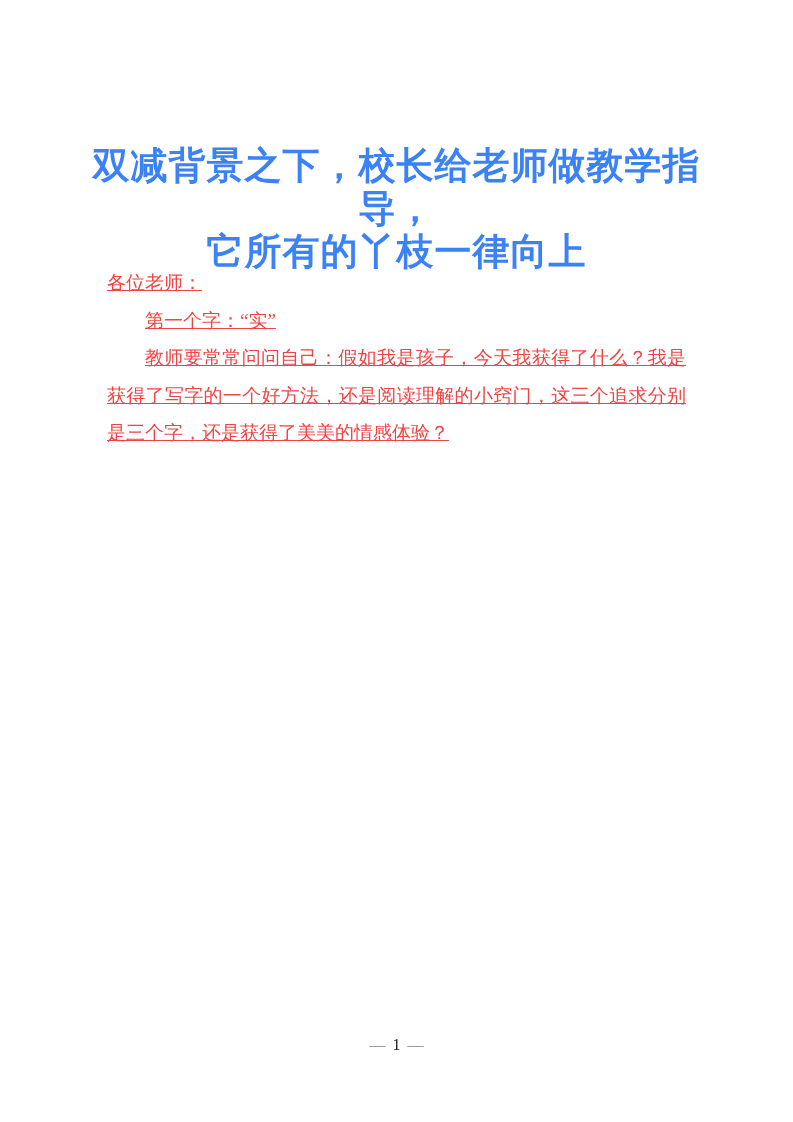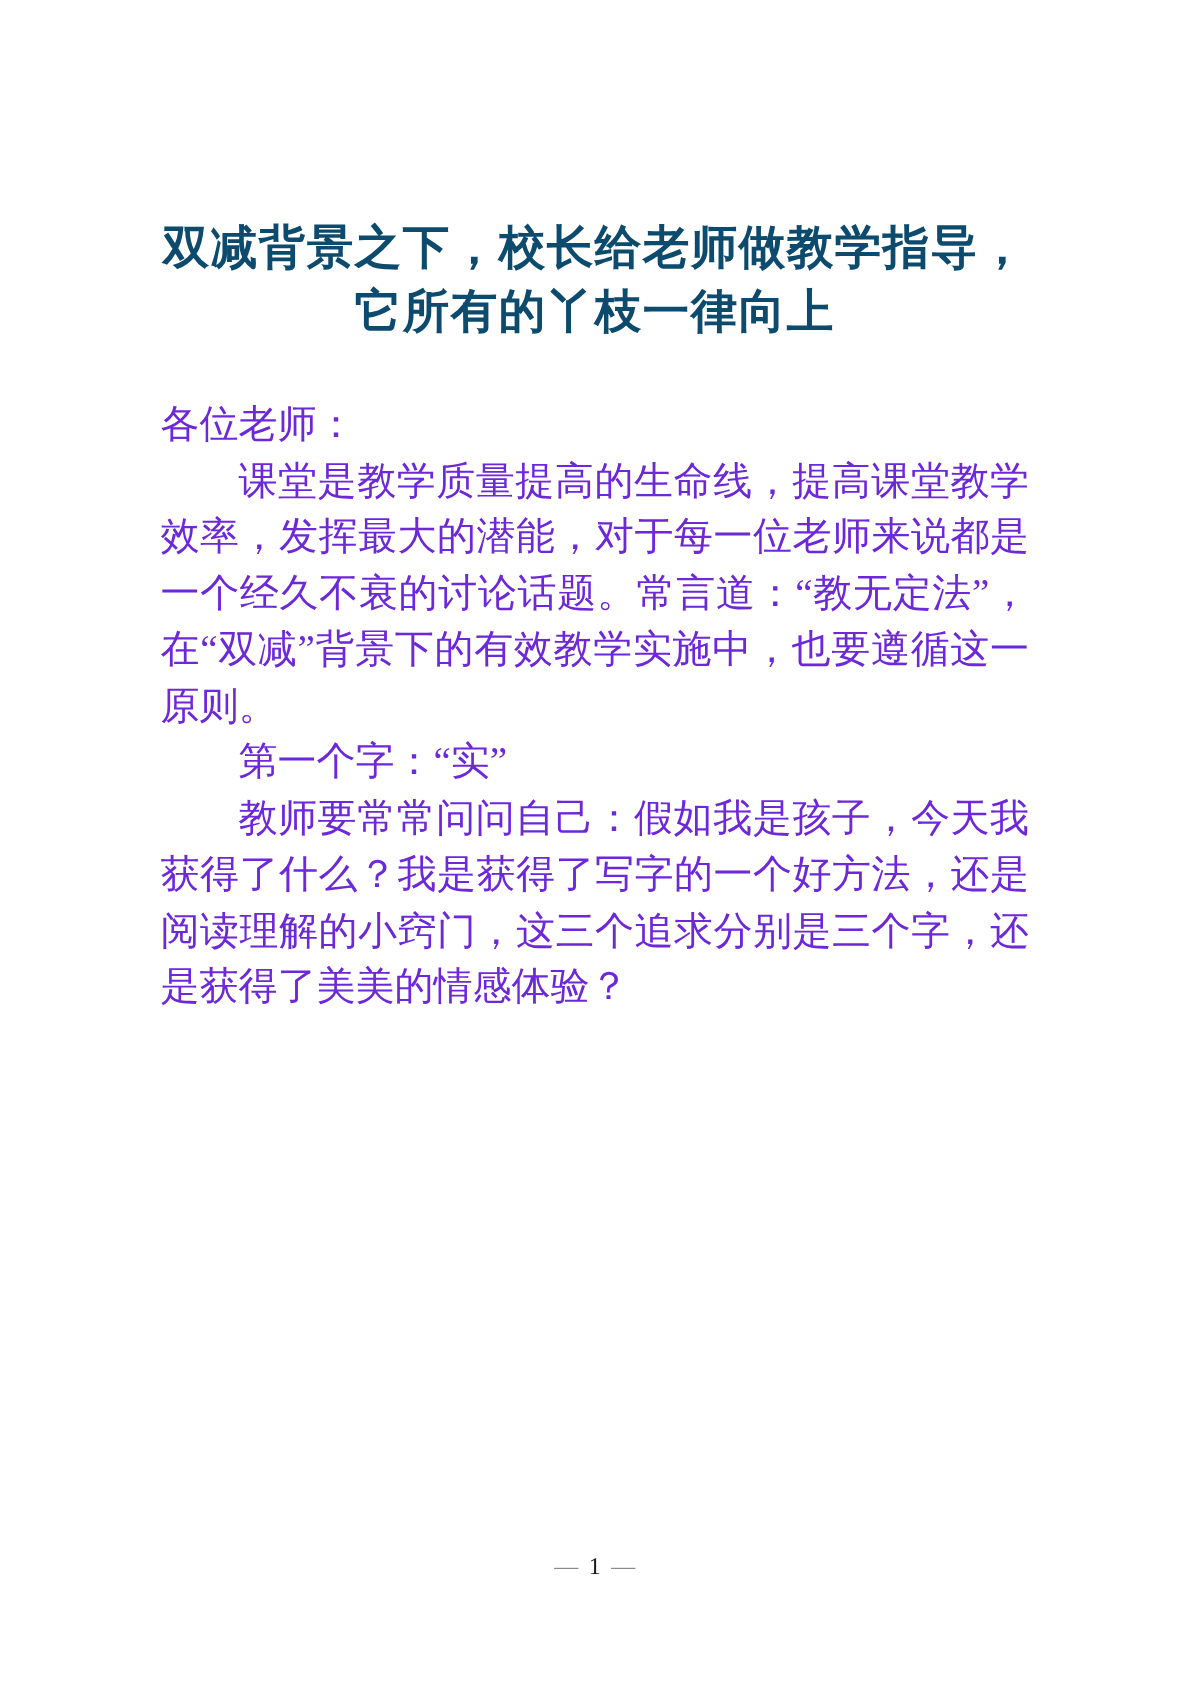--- a/index.html
+++ b/index.html
@@ -17,37 +17,38 @@
   }
   .title {
     position: absolute;
     top: 144px;
     left: 90px;
     right: 90px;
     margin: 0;
     text-align: center;
     font-family: "DejaVu Sans", "Liberation Sans", sans-serif;
     font-weight: bold;
-    font-size: 31px;
+    font-size: 37px;
     line-height: 43px;
-    color: #0c4a6e;
+    color: #3b82f6;
     letter-spacing: 1px;
   }
   .title-line {
     display: block;
   }
   .doc-body {
     position: absolute;
     top: 264px;
     left: 107px;
     width: 579px;
-    font-size: 26px;
+    font-size: 19px;
     line-height: 37.5px;
-    color: #6d28d9;
+    color: #ef4444;
     text-align: justify;
+    text-decoration: underline;
   }
   .doc-body p {
     margin: 0;
     padding: 0;
   }
   .para {
     text-indent: 2em;
   }
   .footer {
     position: absolute;
@@ -73,21 +74,20 @@
 
 <div class="page">
 
   <h1 class="title">
     <span class="title-line">双减背景之下，校长给老师做教学指导，</span>
     <span class="title-line">它所有的丫枝一律向上</span>
   </h1>
 
   <div class="doc-body">
     <p class="salutation">各位老师：</p>
-    <p class="para">课堂是教学质量提高的生命线，提高课堂教学效率，发挥最大的潜能，对于每一位老师来说都是一个经久不衰的讨论话题。常言道：“教无定法”，在“双减”背景下的有效教学实施中，也要遵循这一原则。</p>
     <p class="para">第一个字：“实”</p>
     <p class="para">教师要常常问问自己：假如我是孩子，今天我获得了什么？我是获得了写字的一个好方法，还是阅读理解的小窍门，这三个追求分别是三个字，还是获得了美美的情感体验？</p>
   </div>
 
   <div class="footer">
     <span class="dash">—</span><span class="page-num">1</span><span class="dash">—</span>
   </div>
 
 </div>
 

